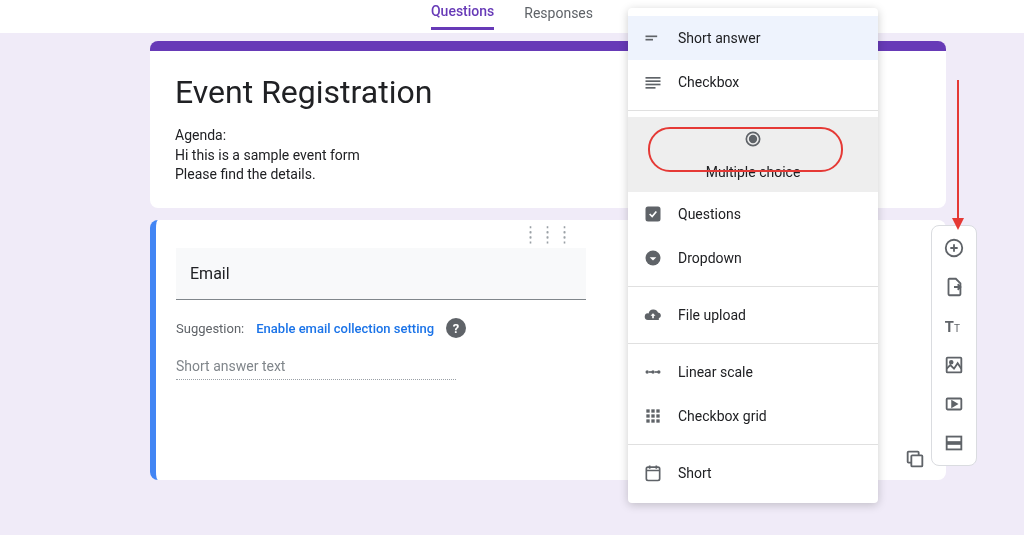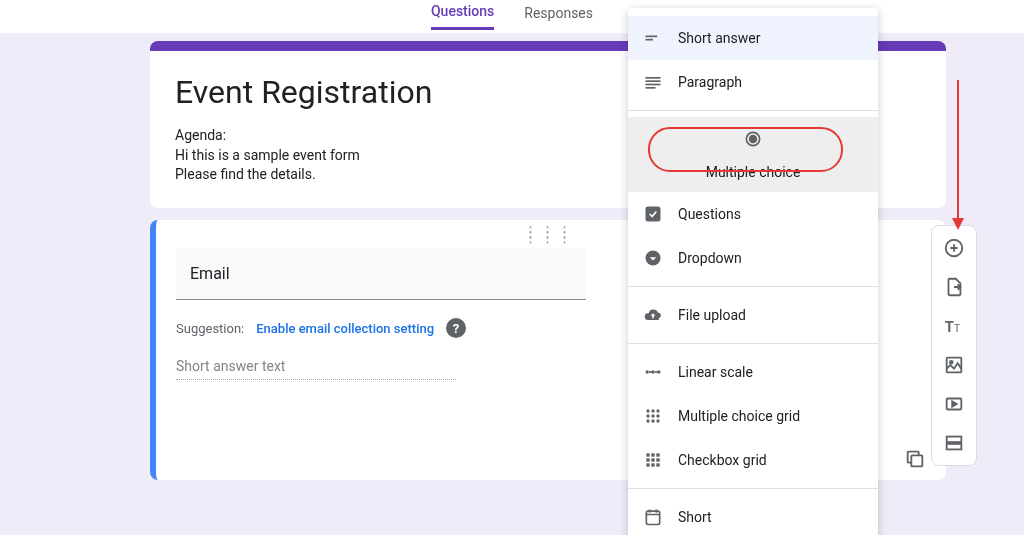--- a/index.html
+++ b/index.html
@@ -267,21 +267,21 @@
   </div>
   <div class="menu-item">
     <span class="menu-icon">
       <svg width="20" height="20" viewBox="0 0 24 24" fill="currentColor">
           <rect x="3" y="6" width="18" height="2"></rect>
           <rect x="3" y="10" width="18" height="2"></rect>
           <rect x="3" y="14" width="18" height="2"></rect>
           <rect x="3" y="18" width="12" height="2"></rect>
         </svg>
     </span>
-    <span>Paragraph</span>
+    <span>Checkbox</span>
   </div>
   <div class="menu-divider"></div>
   <div class="menu-item hovered">
     <span class="menu-icon">
       <svg width="20" height="20" viewBox="0 0 24 24" fill="none" stroke="currentColor" stroke-width="2">
           <circle cx="12" cy="12" r="8"></circle>
           <circle cx="12" cy="12" r="4" fill="currentColor"></circle>
         </svg>
     </span>
     <span>Multiple choice</span>
@@ -319,36 +319,20 @@
     <span class="menu-icon">
       <svg width="20" height="20" viewBox="0 0 24 24" fill="currentColor">
           <circle cx="5" cy="12" r="2"></circle>
           <rect x="7" y="11" width="4" height="2"></rect>
           <circle cx="12" cy="12" r="2"></circle>
           <rect x="14" y="11" width="4" height="2"></rect>
           <circle cx="19" cy="12" r="2"></circle>
         </svg>
     </span>
     <span>Linear scale</span>
-  </div>
-  <div class="menu-item">
-    <span class="menu-icon">
-      <svg width="20" height="20" viewBox="0 0 24 24" fill="currentColor">
-        <circle cx="6" cy="6" r="2"></circle>
-          <circle cx="12" cy="6" r="2"></circle>
-          <circle cx="18" cy="6" r="2"></circle>
-        <circle cx="6" cy="12" r="2"></circle>
-          <circle cx="12" cy="12" r="2"></circle>
-          <circle cx="18" cy="12" r="2"></circle>
-        <circle cx="6" cy="18" r="2"></circle>
-          <circle cx="12" cy="18" r="2"></circle>
-          <circle cx="18" cy="18" r="2"></circle>
-      </svg>
-    </span>
-    <span>Multiple choice grid</span>
   </div>
   <div class="menu-item">
     <span class="menu-icon">
       <svg width="20" height="20" viewBox="0 0 24 24" fill="currentColor">
         <rect x="4" y="4" width="4" height="4"></rect>
           <rect x="10" y="4" width="4" height="4"></rect>
           <rect x="16" y="4" width="4" height="4"></rect>
         <rect x="4" y="10" width="4" height="4"></rect>
           <rect x="10" y="10" width="4" height="4"></rect>
           <rect x="16" y="10" width="4" height="4"></rect>

